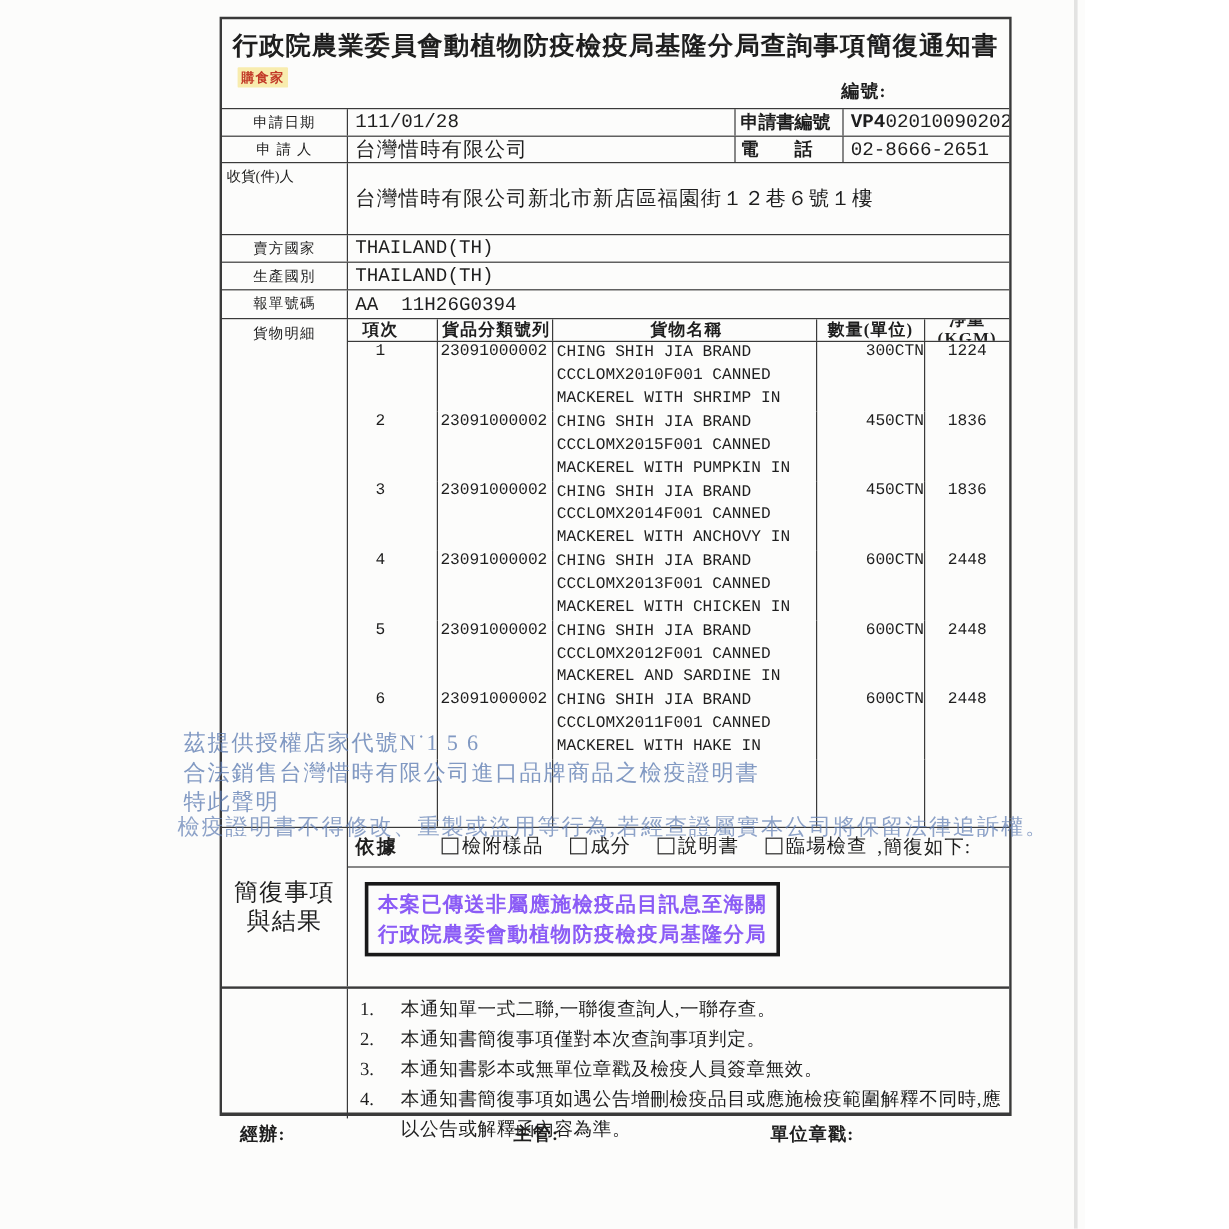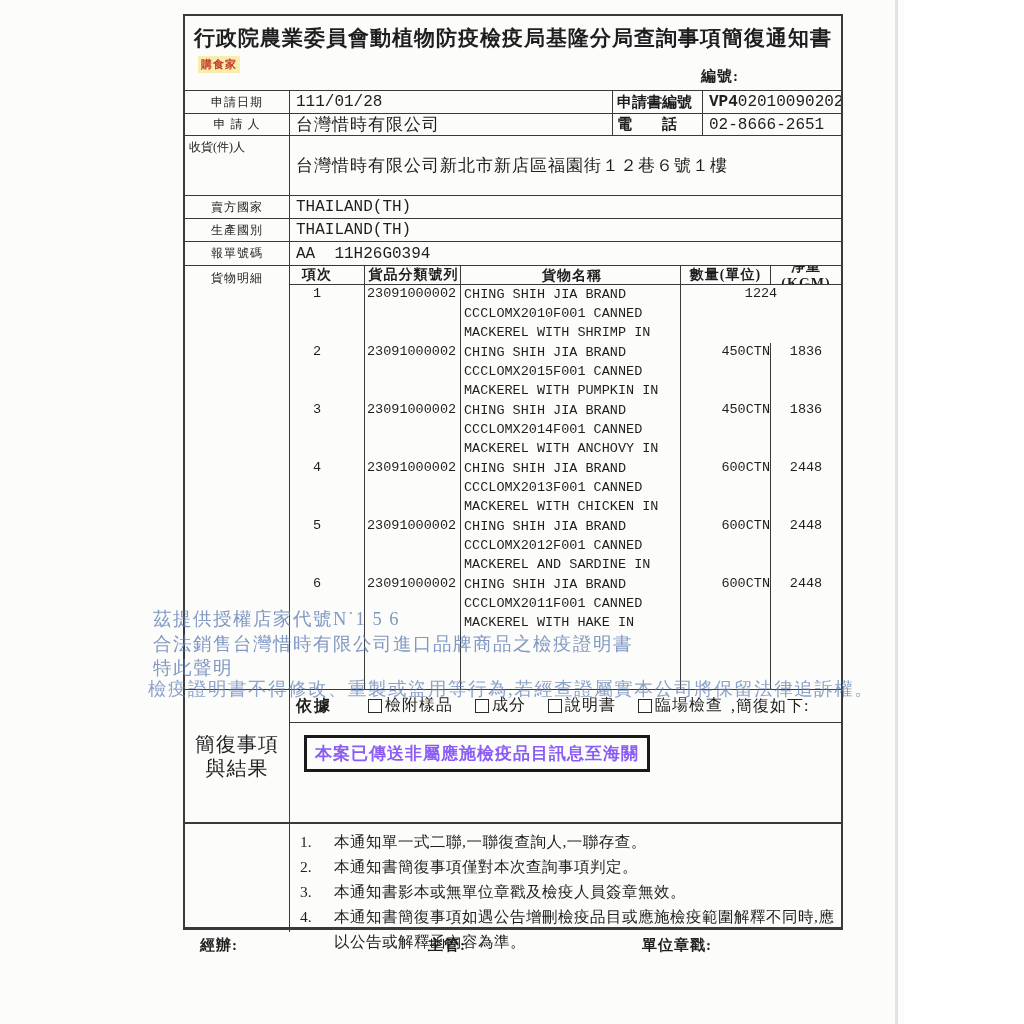--- a/index.html
+++ b/index.html
@@ -146,20 +146,21 @@
             <div class="g-cell c-qty">數量(單位)</div>
             <div class="g-cell c-wt">淨重(KGM)</div>
           </div>
         <div id="goods-body">
             <div class="g-row g-item">
               <div class="g-cell c-no">1</div>
               <div class="g-cell c-code">23091000002</div>
               <div class="g-cell c-name">CHING SHIH JIA BRAND
 CCCLOMX2010F001 CANNED
 MACKEREL WITH SHRIMP IN</div>
+              <div class="g-cell c-qty">300CTN</div>
               <div class="g-cell c-wt">1224</div>
             </div>
             <div class="g-row g-item">
               <div class="g-cell c-no">2</div>
               <div class="g-cell c-code">23091000002</div>
               <div class="g-cell c-name">CHING SHIH JIA BRAND
 CCCLOMX2015F001 CANNED
 MACKEREL WITH PUMPKIN IN</div>
               <div class="g-cell c-qty">450CTN</div>
               <div class="g-cell c-wt">1836</div>
@@ -232,20 +233,21 @@
                 <span>說明書</span>
               </span><span class="chk">
                 <span class="chk-box"></span>
                 <span>臨場檢查</span>
               </span></span>
           <span class="basis-suffix">,簡復如下:</span>
         </div>
         <div class="reply-box-area">
           <div class="stamp">
             <div>本案已傳送非屬應施檢疫品目訊息至海關</div>
+            <div>行政院農委會動植物防疫檢疫局基隆分局</div>
           </div>
         </div>
       </div>
     </div>
 
     <div class="row r-notes">
       <div class="cell notes-left"></div>
       <div class="notes-body" id="notes-body">
           <div class="note-item">
             <span class="note-num">1.</span>

